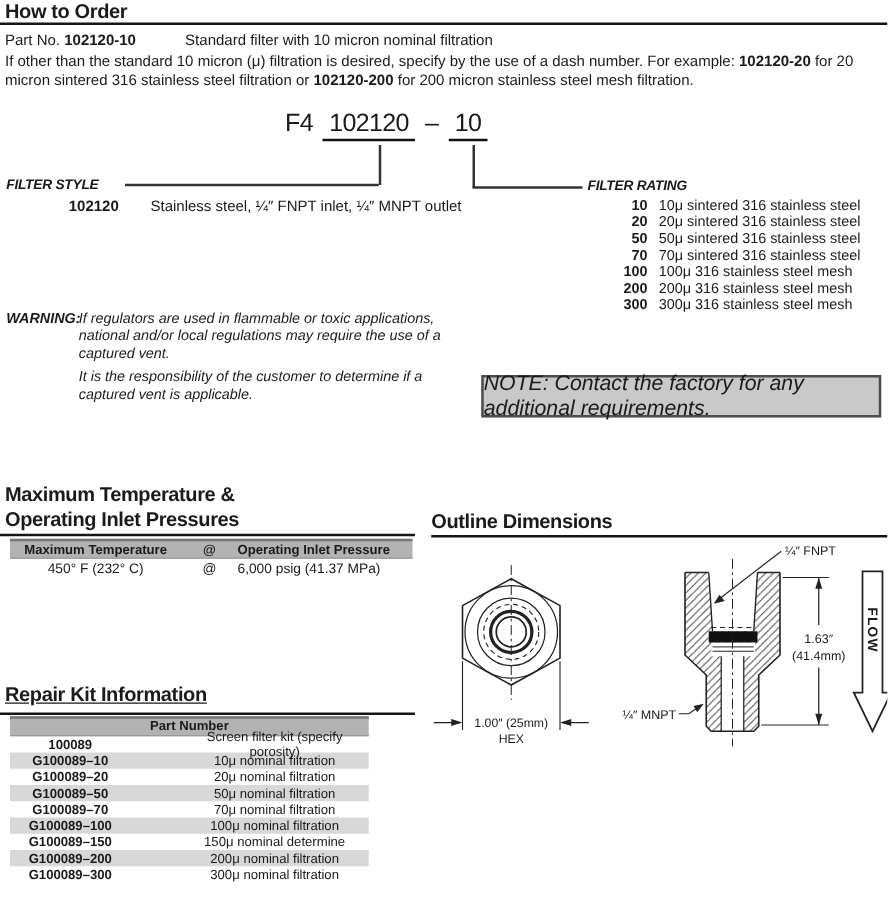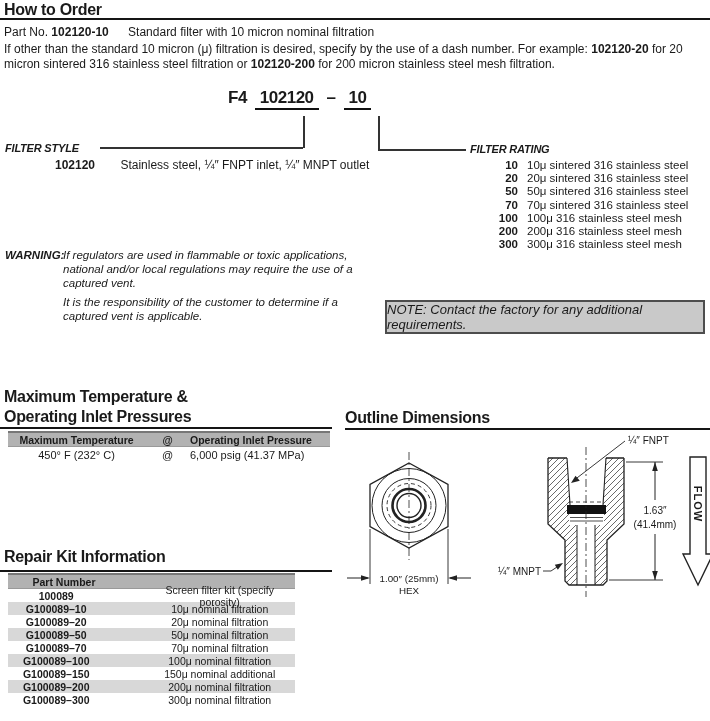--- a/index.html
+++ b/index.html
@@ -5,25 +5,25 @@
   html,body{margin:0;padding:0;background:#fff;}
   .page{position:relative;width:710px;height:721px;background:#ffffff;overflow:hidden;
         font-family:"Liberation Sans",sans-serif;color:#1a1a1a;padding-left:48px;}
   .b{font-weight:bold;}
   .h1{position:absolute;font-size:16px;font-weight:bold;letter-spacing:-0.3px;}
   .rule{position:absolute;height:2px;background:#151515;}
   
   #t-hto{left:4px;top:1px;}
   #rule-hto{left:0;top:18px;width:710px;}
   .part-line{position:absolute;left:4px;top:25px;font-size:12px;white-space:nowrap;}
-  .part-line .gap{margin-left:16px;}
+  .part-line .gap{margin-left:36px;}
   .intro{position:absolute;left:4px;top:42px;width:704px;margin:0;font-size:12px;line-height:15px;}
   
   .pn-diagram{position:absolute;left:228px;top:88px;display:flex;align-items:baseline;
-              font-size:17px;font-weight:bold;letter-spacing:-0.5px;}
+              font-size:20px;font-weight:normal;letter-spacing:-0.5px;}
   .pn-u{border-bottom:2.5px solid #111;padding:0 5px;margin-left:8px;}
   .pn-dash{margin-left:8px;}
   .cline{position:absolute;background:#333;}
   #l1{left:303px;top:116px;width:1.5px;height:32px;}
   #l2{left:100px;top:147px;width:203px;height:1.5px;}
   #l3{left:378px;top:116px;width:1.5px;height:34px;}
   #l4{left:378px;top:149px;width:88px;height:1.5px;}
   .sublabel{position:absolute;font-size:11px;font-weight:bold;font-style:italic;letter-spacing:-0.2px;text-align:right;}
   #fs-label{left:5px;top:142px;}
   #fr-label{left:470px;top:143px;}
@@ -32,41 +32,41 @@
   .fr-list{position:absolute;left:468px;top:158px;font-size:11.5px;}
   .fr-row{display:flex;height:13.3px;align-items:center;white-space:nowrap;}
   .fr-code{width:50px;text-align:right;font-weight:bold;}
   .fr-desc{margin-left:9px;}
   
   .warning{position:absolute;left:5px;top:248px;width:364px;font-size:11.5px;font-style:italic;line-height:14px;}
   .warning p{margin:0 0 5px 0;padding-left:58px;position:relative;}
   .warning .wlabel{position:absolute;left:0;top:0;font-weight:bold;}
   .note-box{position:absolute;left:385px;top:300px;width:316px;height:30px;background:#c9c9c9;
             border:2px solid #4d4d4d;display:flex;align-items:center;justify-content:center;
-            font-size:13px;font-style:italic;}
+            font-size:17px;font-style:italic;}
   
   .mt-title{position:absolute;left:4px;top:387px;font-size:16px;font-weight:bold;line-height:19.5px;letter-spacing:-0.3px;}
   #rule-mt{left:0;top:427px;width:332px;}
   .mt-table{position:absolute;left:8px;top:431px;width:322px;}
   .mt-head{display:flex;background:#b2b2b2;border-top:2px solid #777;border-bottom:1px solid #999;
            font-size:10.5px;font-weight:bold;height:13px;align-items:center;}
   .mt-row{display:flex;font-size:11px;height:15px;align-items:center;}
   .mt-c1{width:137px;text-align:center;}
   .mt-c2{width:45px;text-align:center;}
   .mt-c3{width:140px;}
   
   #od-title{left:345px;top:409px;}
   #rule-od{left:345px;top:428px;width:365px;}
   #od-svg{position:absolute;left:345px;top:432px;}
   
-  #rk-title{left:4px;top:548px;}
+  #rk-title{left:4px;top:548px;text-decoration:underline;}
   #rule-rk{left:0;top:570px;width:332px;}
   .rk-table{position:absolute;left:8px;top:573px;width:287px;font-size:10.5px;}
   .rk-head{display:flex;background:#b2b2b2;border-top:2px solid #777;border-bottom:1px solid #999;
-           font-weight:bold;height:13px;align-items:center;}
+           font-weight:bold;height:13px;align-items:center;flex-direction:column;}
   .rk-row{display:flex;height:13px;align-items:center;gap:40px;}
   .rk-row.alt{background:#d8d8d8;}
   .rk-c1{width:112px;text-align:center;font-weight:bold;}
   .rk-c2{width:175px;text-align:center;}
 </style>
 </head>
 <body>
 
 <div class="page">
 
@@ -255,21 +255,21 @@
     <div class="rk-row">
         <span class="rk-c1">G100089–70</span>
         <span class="rk-c2">70μ nominal filtration</span>
       </div>
     <div class="rk-row alt">
         <span class="rk-c1">G100089–100</span>
         <span class="rk-c2">100μ nominal filtration</span>
       </div>
     <div class="rk-row">
         <span class="rk-c1">G100089–150</span>
-        <span class="rk-c2">150μ nominal additional</span>
+        <span class="rk-c2">150μ nominal determine</span>
       </div>
     <div class="rk-row alt">
         <span class="rk-c1">G100089–200</span>
         <span class="rk-c2">200μ nominal filtration</span>
       </div>
     <div class="rk-row">
         <span class="rk-c1">G100089–300</span>
         <span class="rk-c2">300μ nominal filtration</span>
       </div>
   </div>

